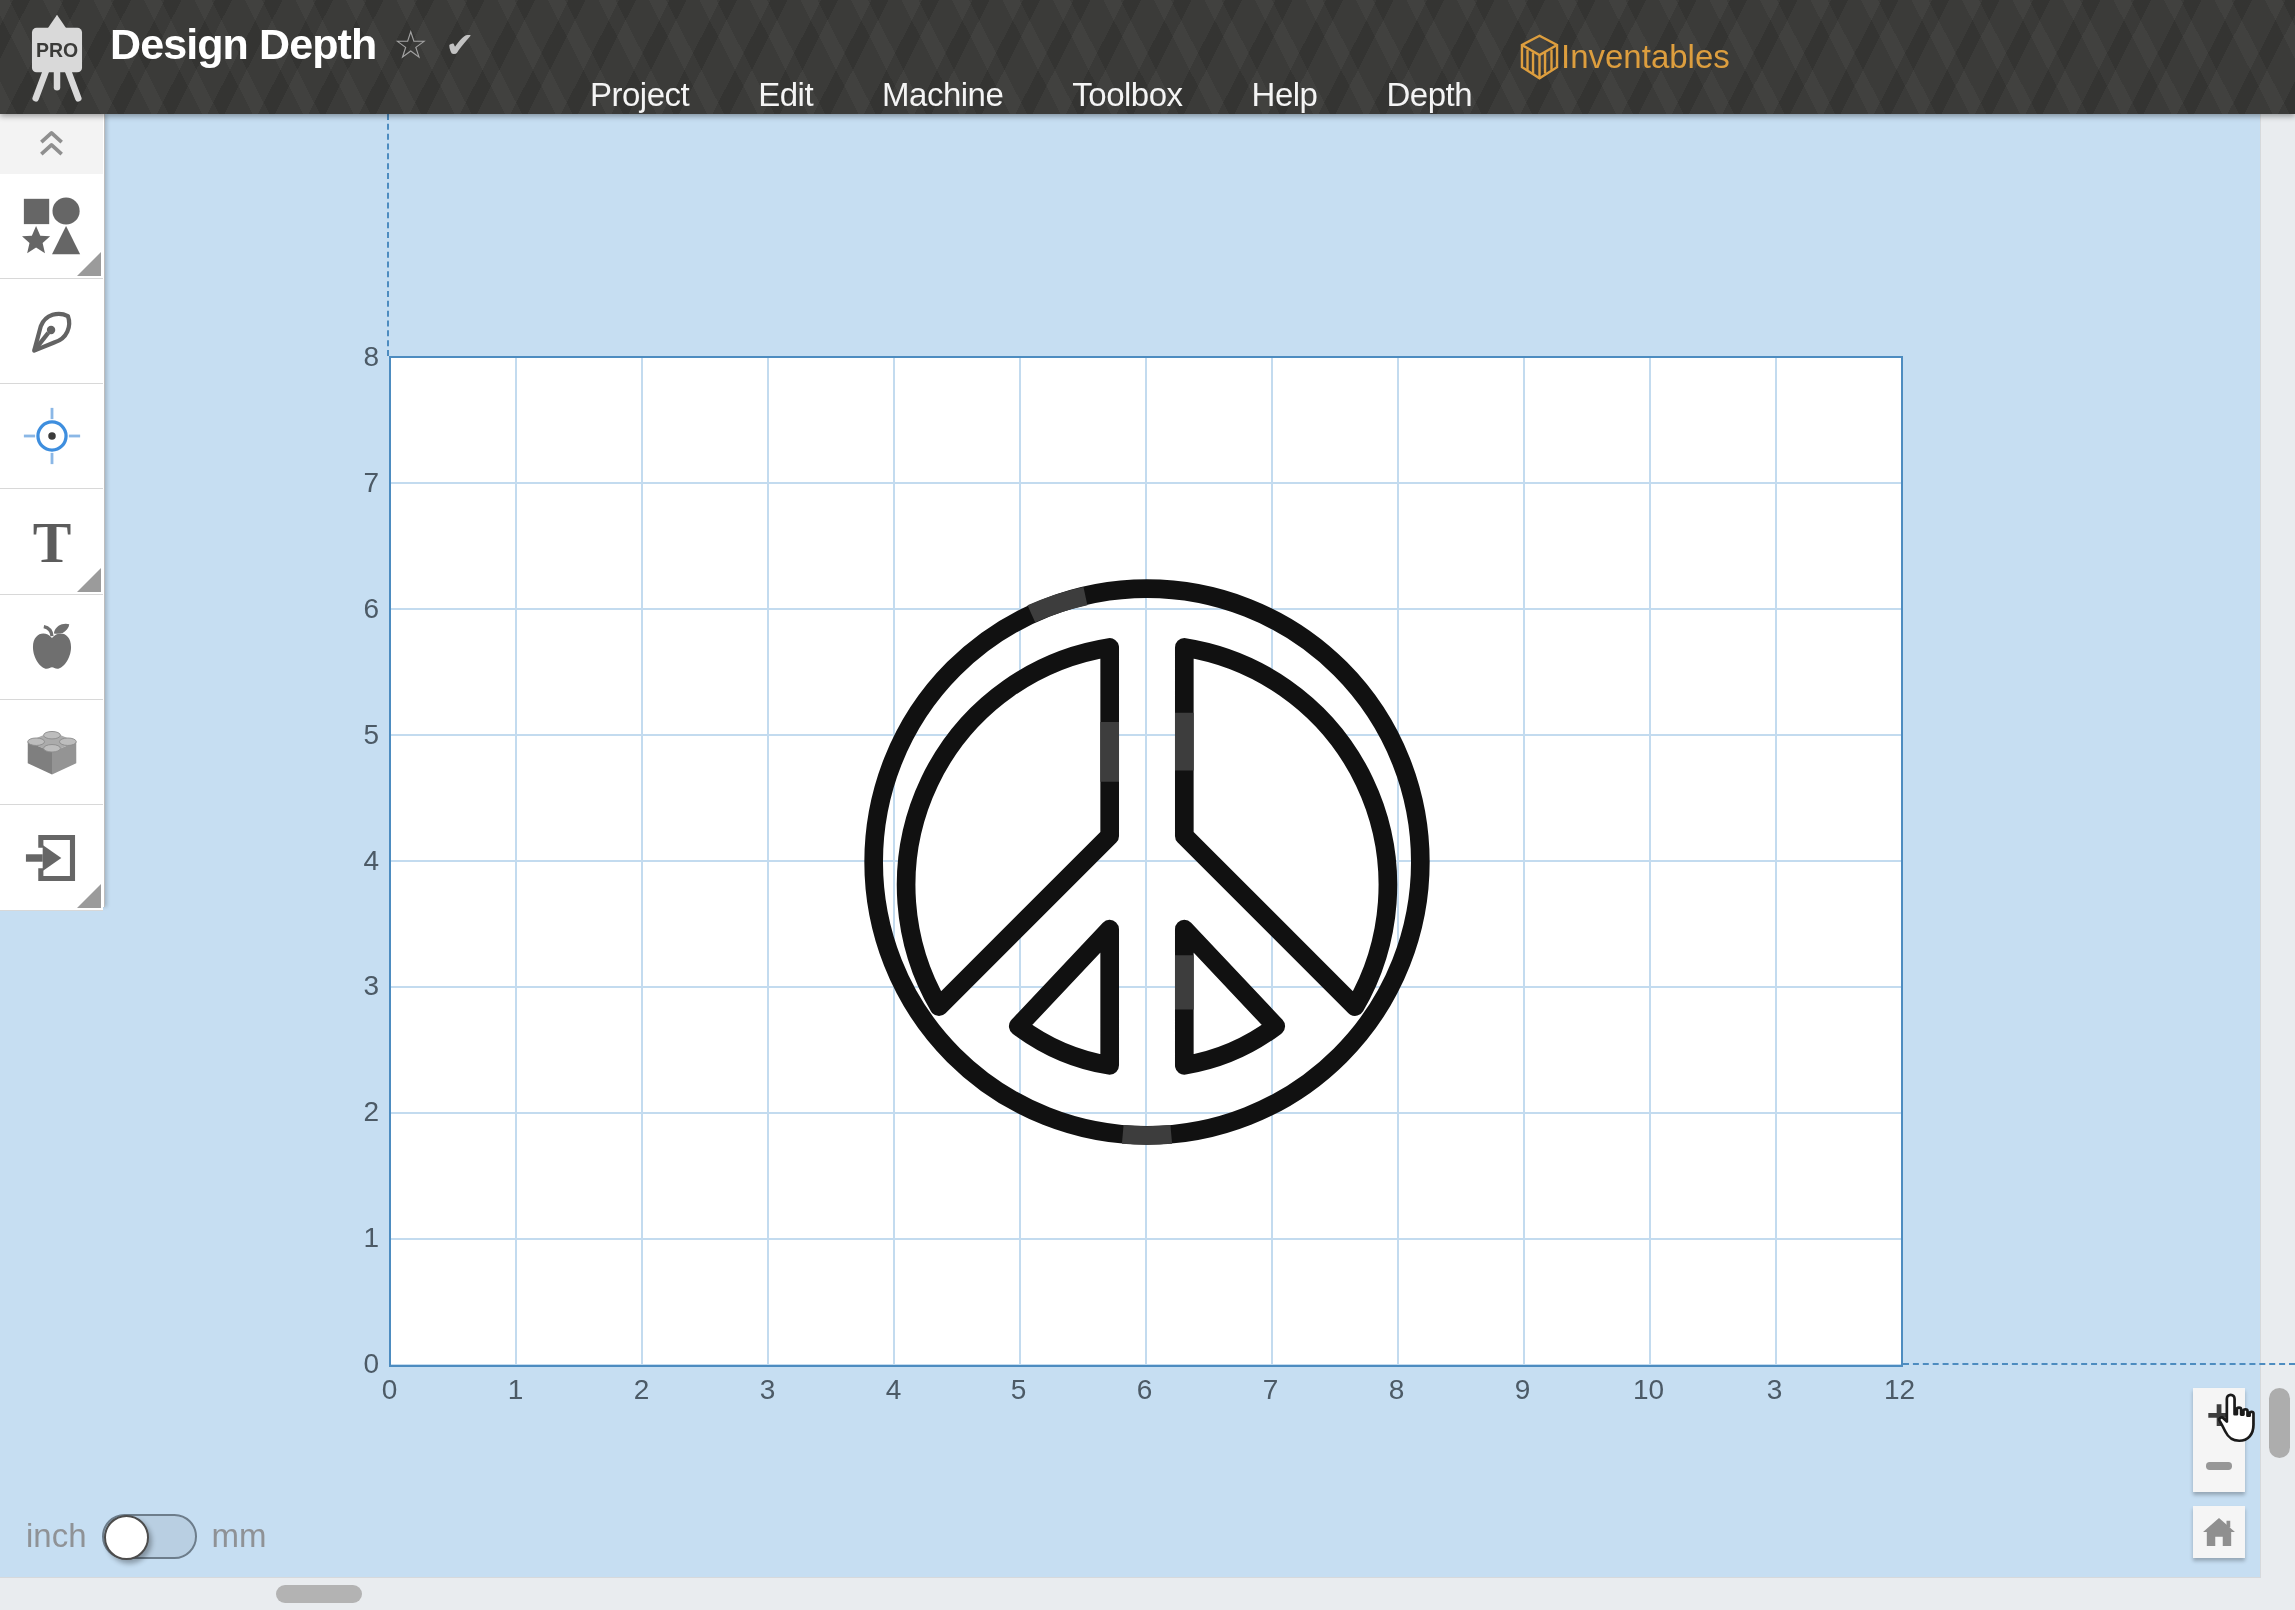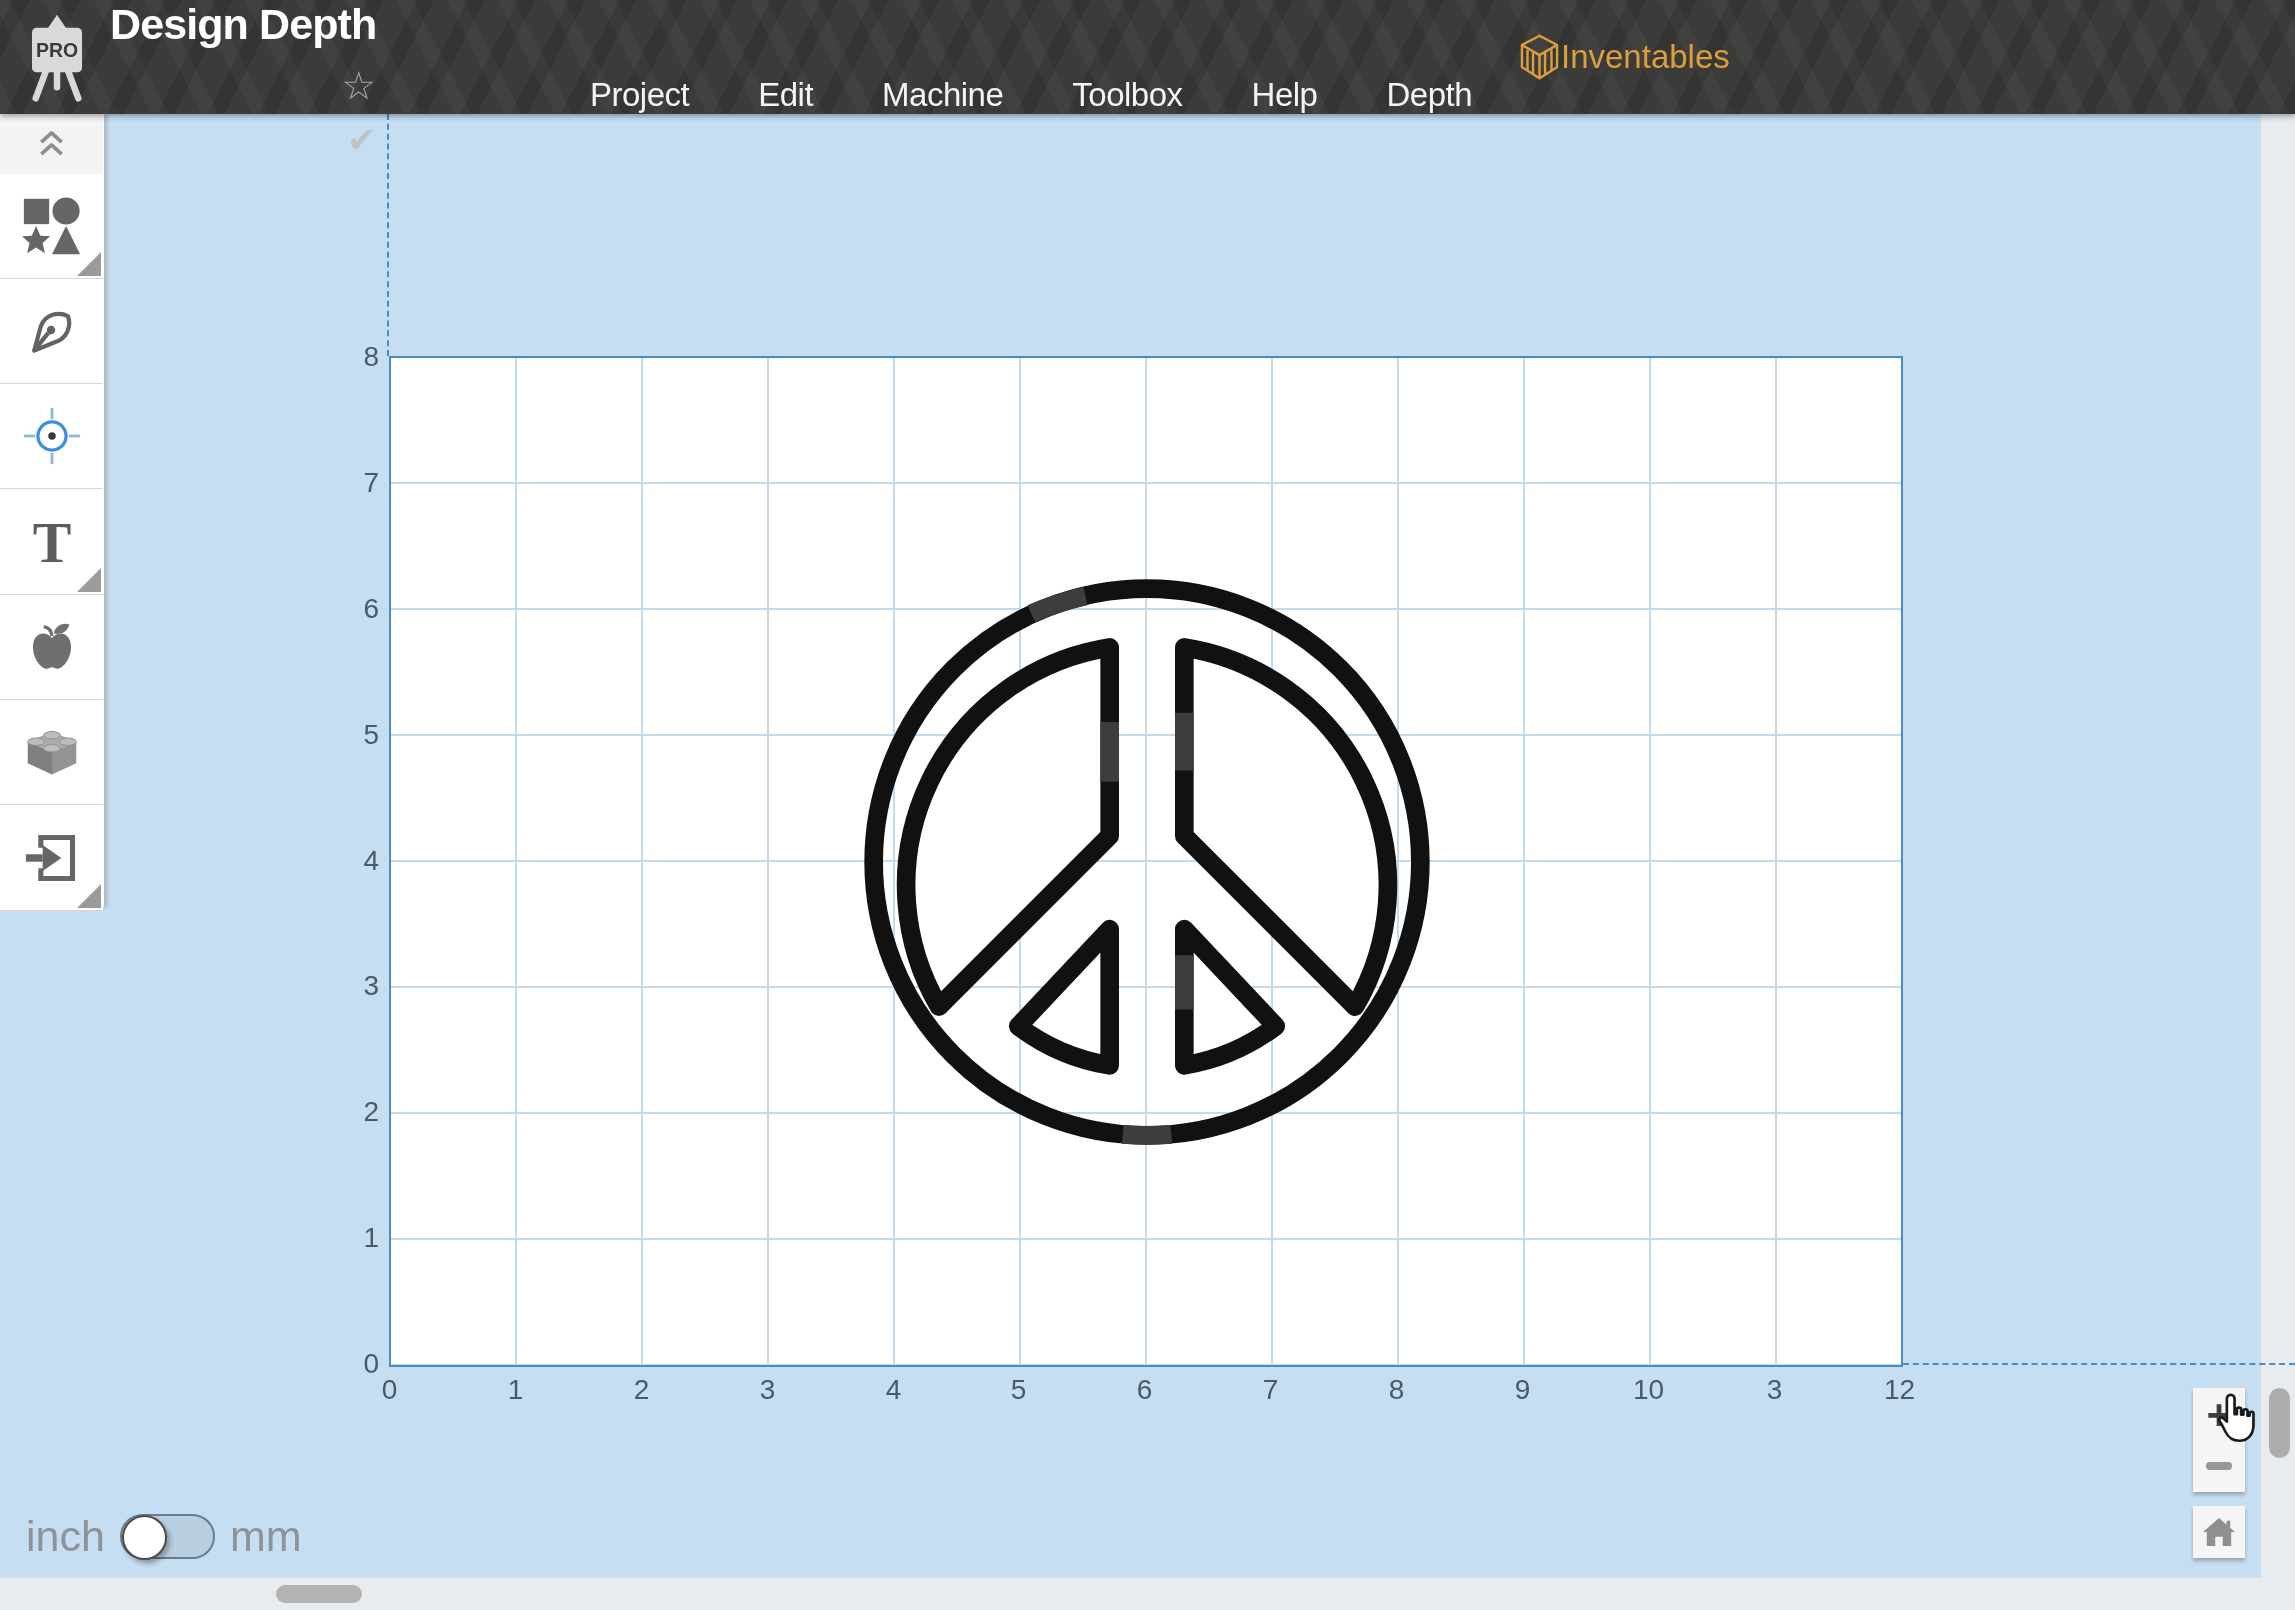--- a/index.html
+++ b/index.html
@@ -13,21 +13,21 @@
   
   #topbar{
     left:0;top:0;width:2295px;height:114px;z-index:40;
     background:#3b3b39;
     background-image:
       repeating-linear-gradient(63deg, rgba(255,255,255,0.03) 0 15px, transparent 15px 45px),
       repeating-linear-gradient(-63deg, rgba(0,0,0,0.12) 0 15px, transparent 15px 45px);
     box-shadow:0 2.8px 5.6px rgba(0,0,0,.35);
   }
   #easel-badge{left:26px;top:13px;width:62px;height:89px;}
-  #title-group{left:110px;top:0;height:88px;display:flex;align-items:flex-end;gap:17px;flex-direction:column;}
+  #title-group{left:110px;top:0;height:88px;display:flex;align-items:center;gap:17px;}
   #project-title{font-size:43px;font-weight:700;letter-spacing:-0.9px;color:#ffffff;white-space:nowrap;}
   #fav-star{font-size:39px;color:#a3a3a3;line-height:1;}
   #saved-check{font-size:35px;color:#c2c2c2;line-height:1;}
   #menu{left:590px;top:0;height:114px;display:flex;align-items:flex-end;gap:69px;}
   .menu-item{font-size:33px;font-weight:300;color:#f4f4f4;letter-spacing:-0.5px;cursor:pointer;white-space:nowrap;}
   #brand{left:1518px;top:0;height:114px;display:flex;align-items:center;}
   #brand-name{font-size:33px;font-weight:300;color:#dd9e3e;letter-spacing:0;}
 
   
   #toolbar{left:0;top:114px;width:104px;height:793px;z-index:30;
@@ -53,21 +53,21 @@
   #dash-h{left:1903px;top:1363px;width:392px;height:0;border-top:2.8px dashed #4d8cc0;z-index:6;}
   .x-label,.y-label{position:absolute;font-size:28px;color:#4c5a66;line-height:32px;}
   #x-axis{left:0;top:1374px;width:2295px;height:37px;pointer-events:none;}
   .x-label{width:41px;text-align:center;top:0;}
   #y-axis{left:308px;top:0;width:71px;height:1611px;pointer-events:none;}
   .y-label{left:0;width:100%;text-align:right;}
   #design{left:855px;top:570px;width:584px;height:584px;cursor:pointer;}
 
   
   #unit-toggle-group{left:26px;top:1512px;height:48px;display:flex;align-items:center;gap:15px;}
-  .unit-label{font-size:43px;color:#8f9296;}
+  .unit-label{font-size:33px;color:#8f9296;}
   #unit-switch{width:95px;height:45px;border:2.8px solid #6d7d8b;border-radius:24px;box-sizing:border-box;
     background:#b9cfe2;position:relative;cursor:pointer;}
   #unit-knob{position:absolute;left:0px;top:-0.9px;width:41px;height:41px;border-radius:50%;
     background:#ffffff;border:2.8px solid #4c4c4c;box-shadow:2.8px 3.7px 5.6px rgba(0,0,0,.3);}
 
   
   #zoom-panel{left:2193px;top:1388px;width:52px;height:104px;background:#f5f5f5;
     box-shadow:0 2.8px 3.7px rgba(0,0,0,.25);}
   .zoom-btn{width:52px;height:52px;display:flex;align-items:center;justify-content:center;cursor:pointer;position:relative;}
   #zoom-in-glyph{font-size:43px;font-weight:700;color:#3d3d3d;line-height:1;}

